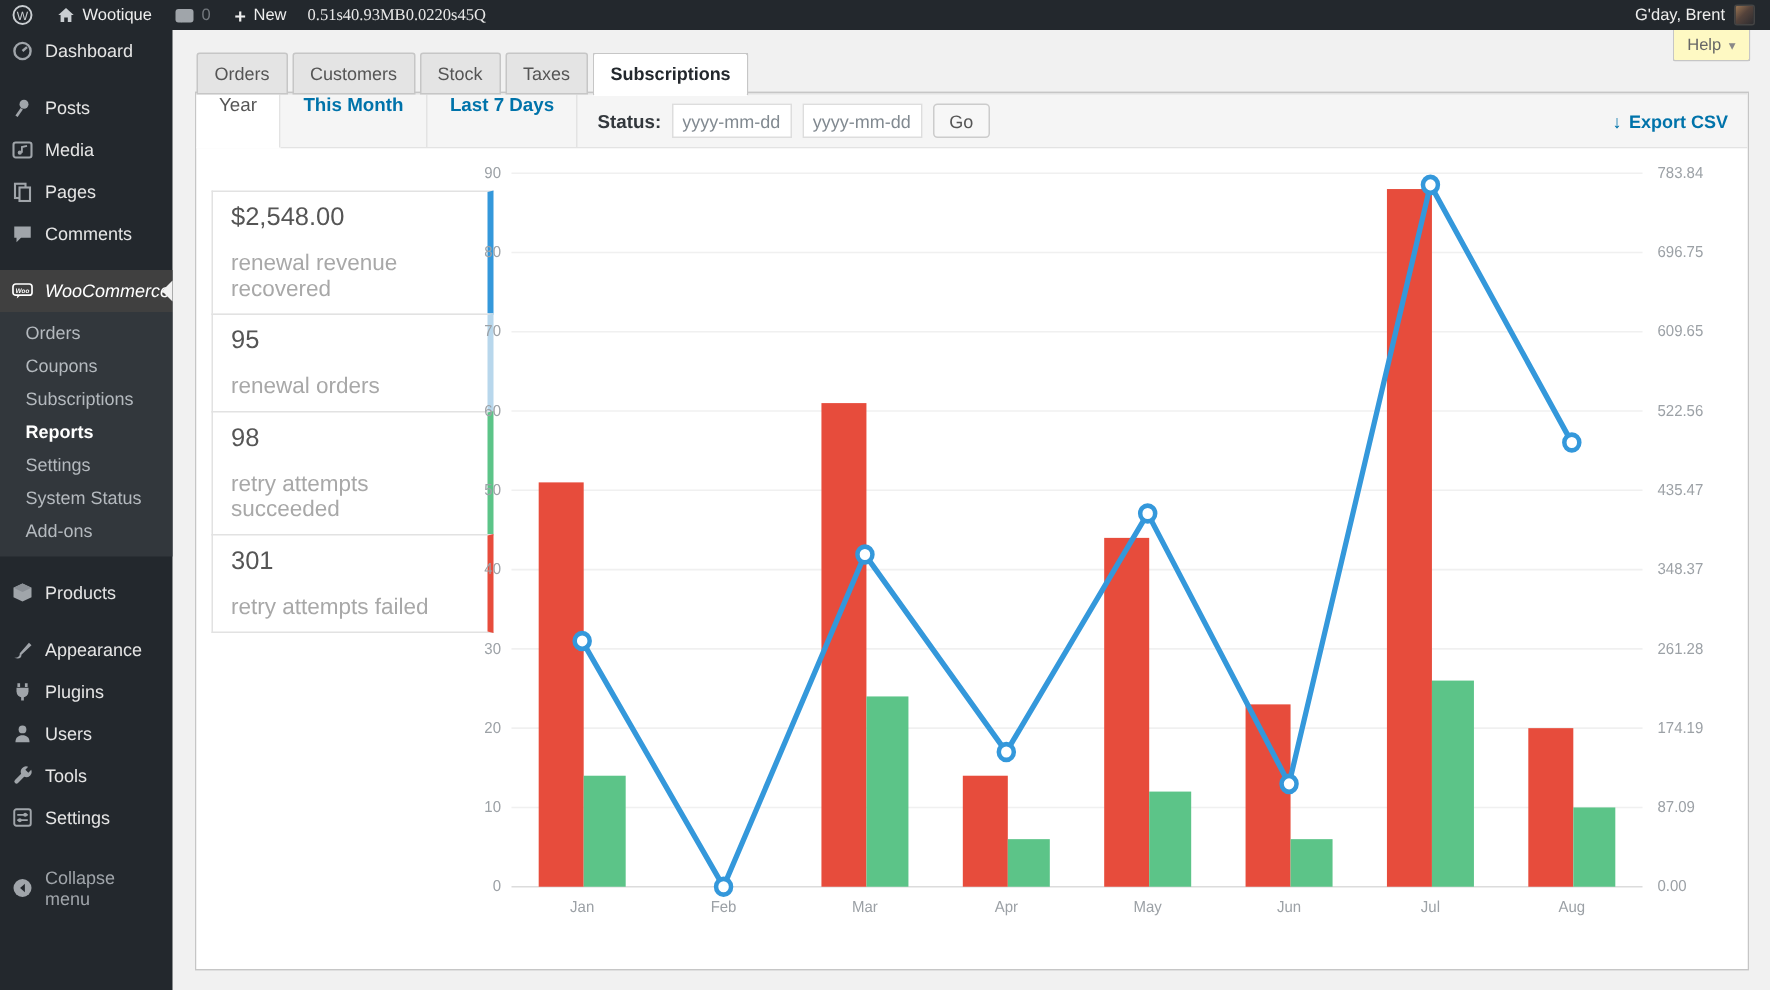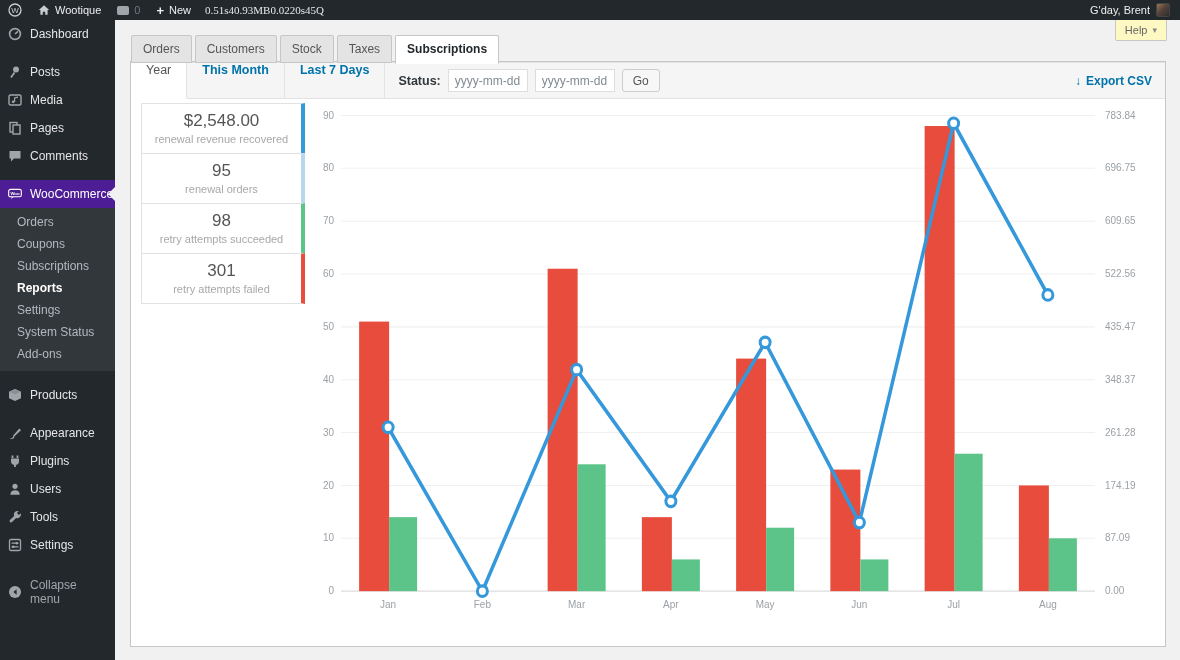--- a/index.html
+++ b/index.html
@@ -14,21 +14,21 @@
   .ab-stats { display:flex; padding:0 6px; color:#e8e8e8; cursor:default;font-family:Liberation Serif, serif; }
   .ab-right { margin-left:auto; display:flex; align-items:center; gap:6px; padding-right:10px; cursor:pointer; }
   .avatar { width:14px; height:14px; border-radius:2px; background:linear-gradient(135deg,#9b7653 0%,#55433b 45%,#2c2c30 100%); border:1px solid #444; }
   .bubble { width:12px; height:9px; background:#a0a5aa; border-radius:2px; position:relative; }
   .bubble::after { content:""; position:absolute; left:2px; bottom:-3px; border:3px solid transparent; border-top-color:#a0a5aa; border-left-width:2px; border-right-width:2px; }
 
   
   .sidebar { position:absolute; top:20px; left:0; width:115px; bottom:0; background:#23282d; color:#ddd; font-size:12px; z-index:30; }
   .menu-item { display:flex; align-items:center; gap:8px; padding:7px 8px; cursor:pointer; color:#e5e5e5; }
   .menu-item .micon { width:14px; height:14px; flex:0 0 14px; display:inline-flex; }
-  .menu-item.active { background:#4c1d95; color:#fff; position:relative; }
+  .menu-item.active { background:#404040; color:#fff; position:relative;font-style:italic; }
   .menu-item.active::after { content:""; position:absolute; right:0; top:50%; margin-top:-7px;
                              border:7px solid transparent; border-right:7px solid #f1f1f1; }
   .menu-gap { height:10px; }
   .submenu { background:#32373c; padding:3px 0 6px; }
   .submenu-item { padding:4px 8px 4px 17px; color:#b4b9be; cursor:pointer; font-size:12px; }
   .submenu-item.current { color:#fff; font-weight:bold; }
   .collapse-item { margin-top:12px; color:#a0a5aa; }
 
   
   .main { position:absolute; left:115px; top:20px; right:0; bottom:0; background:#f1f1f1; }
@@ -54,25 +54,25 @@
   .custom-range { display:flex; align-items:center; gap:7px; margin-left:13px; color:#32373c; font-weight:bold; font-size:12.5px; }
   .date-input { width:80px; height:23px; border:1px solid #ddd; background:#fff; padding:2px 6px; font-size:12px;
                 color:#777; font-family:inherit; }
   .date-input::placeholder { color:#828a91; opacity:1; }
   .go-btn { height:23px; padding:0 10px; background:#f7f7f7; border:1px solid #ccc; border-radius:3px;
             font-size:12px; color:#555; cursor:pointer; font-family:inherit; }
   .export-link { margin-left:auto; margin-right:13px; display:flex; align-items:center; gap:5px;
                  color:#0073aa; font-weight:bold; font-size:12px; text-decoration:none; cursor:pointer; }
 
   .content { position:relative; flex:1; background:#fff; }
-  .stats { position:absolute; left:10px; top:4px; width:164px;text-align:center; }
+  .stats { position:absolute; left:10px; top:28px; width:188px; }
   .stat-box { background:#fff; border:1px solid #e2e2e2; border-right:4px solid #ccc; padding:7px 12px 8px; margin-top:-1px; }
   .stat-box:first-child { margin-top:0; }
   .stat-value { font-size:17px; color:#555; }
-  .stat-label { font-size:11px; color:#a8a8a8; margin-top:2px; }
+  .stat-label { font-size:15px; color:#a8a8a8; margin-top:12px; }
 
   .chart-wrap { position:absolute; left:178px; top:8px; right:6px; bottom:2px; }
   .chart-wrap svg { display:block; }
 
   text.tick { font-family:"Liberation Sans","DejaVu Sans",sans-serif; font-size:10px; fill:#9ca1a6; }
 </style>
 </head>
 <body>
 
 <div class="adminbar">

